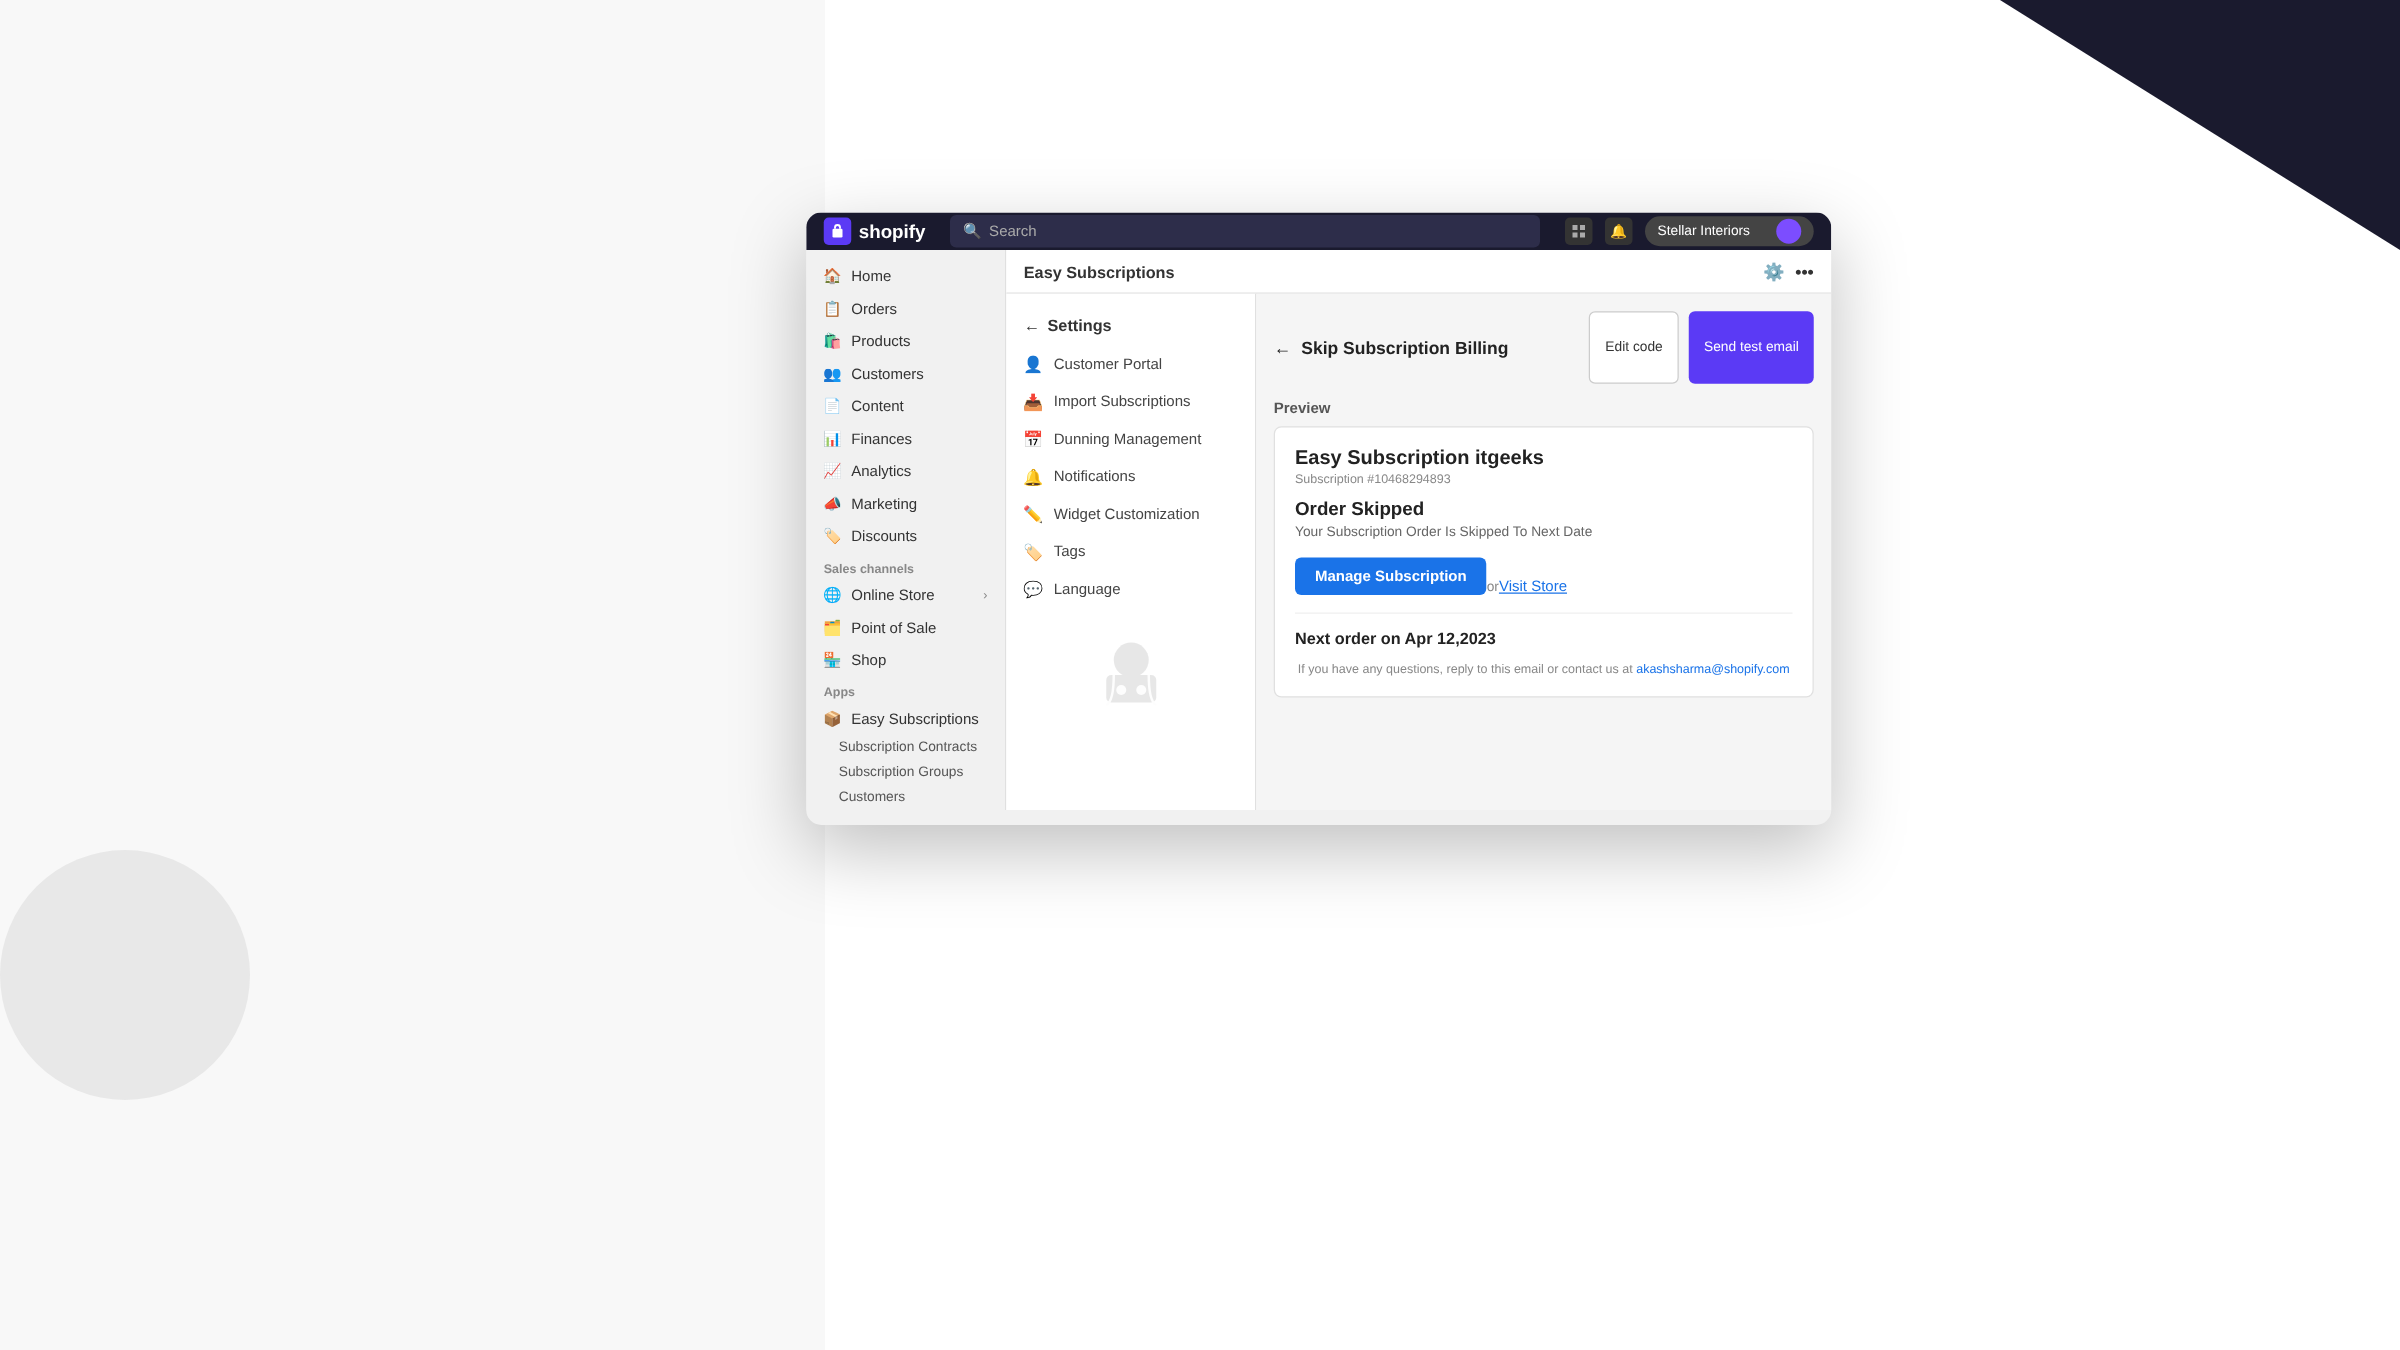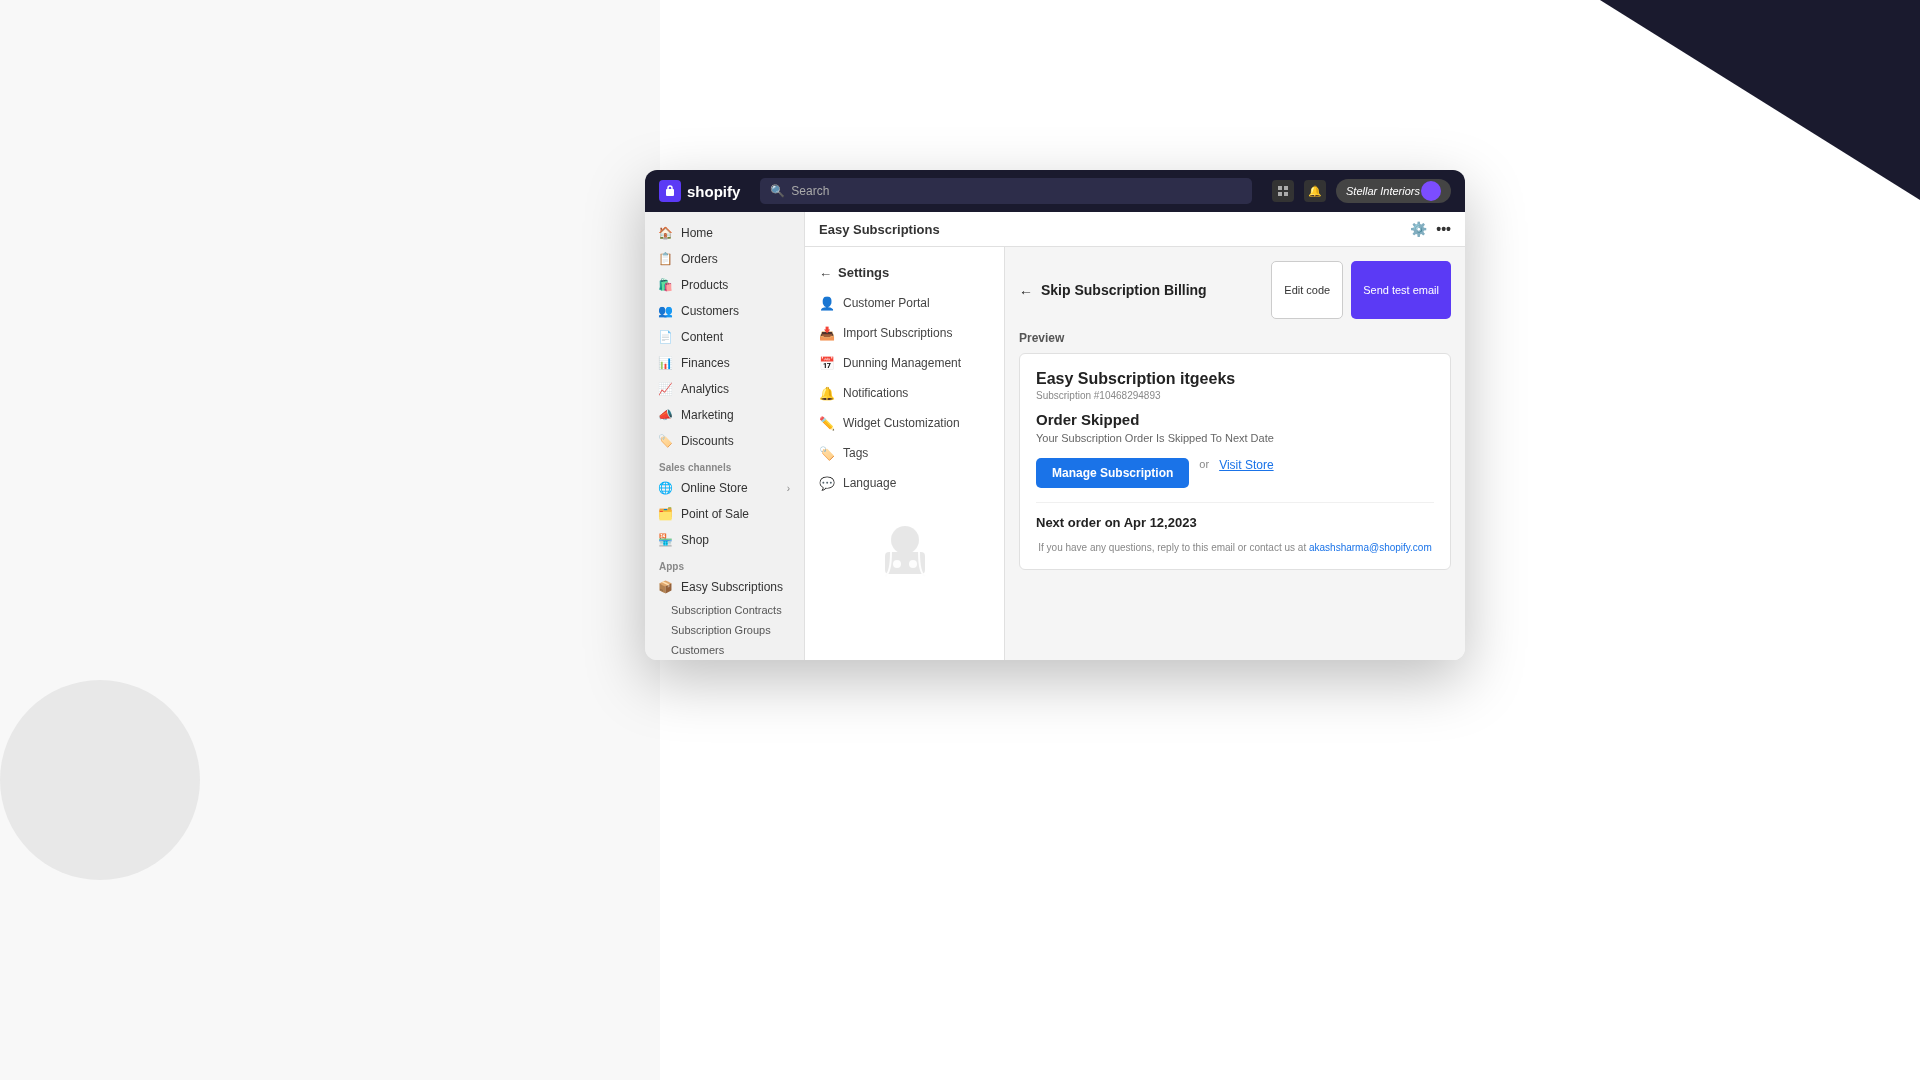--- a/index.html
+++ b/index.html
@@ -137,21 +137,21 @@
       height: 490px;
       background: #f1f1f1;
       border-radius: 12px;
       box-shadow: 0 20px 60px rgba(0,0,0,0.25);
       overflow: hidden;
       z-index: 2;
     }
 
     
     .shopify-topbar {
-      height: 42px;
+      height: 30px;
       background: #1a1a2e;
       display: flex;
       align-items: center;
       padding: 0 14px;
       gap: 10px;
     }
     .shopify-logo {
       display: flex;
       align-items: center;
       gap: 6px;
@@ -198,22 +198,21 @@
       justify-content: center;
     }
     .store-badge {
       background: #444;
       border-radius: 14px;
       padding: 2px 10px;
       color: #fff;
       font-size: 11px;
       display: flex;
       align-items: center;
-      gap: 1px;
-      font-style: italic;
+      gap: 21px;
     }
     .store-avatar {
       width: 20px;
       height: 20px;
       background: #7c4dff;
       border-radius: 50%;
     }
 
     
     .shopify-body {
@@ -417,22 +416,21 @@
       color: #222;
       margin-bottom: 4px;
     }
     .email-order-desc {
       font-size: 11px;
       color: #666;
       margin-bottom: 14px;
     }
     .email-buttons {
       display: flex;
-      align-items: flex-start;
-      gap: 10px;
+      align-items: flex-end;
       margin-bottom: 14px;
     }
     .btn-manage {
       background: #1a73e8;
       color: #fff;
       border: none;
       border-radius: 5px;
       padding: 8px 16px;
       font-size: 12px;
       font-weight: 600;

